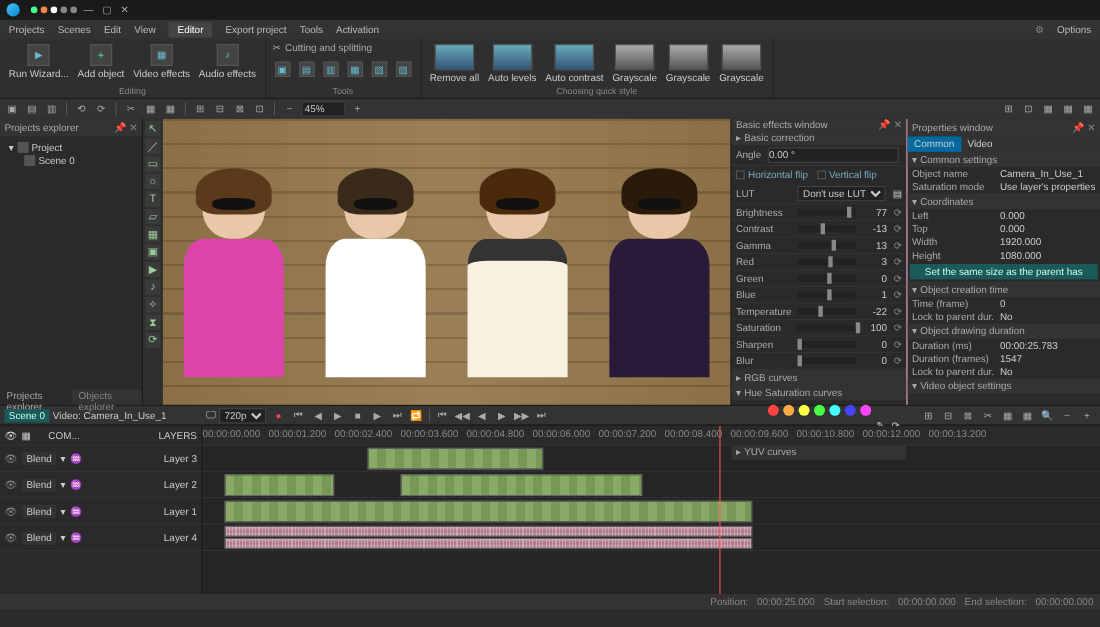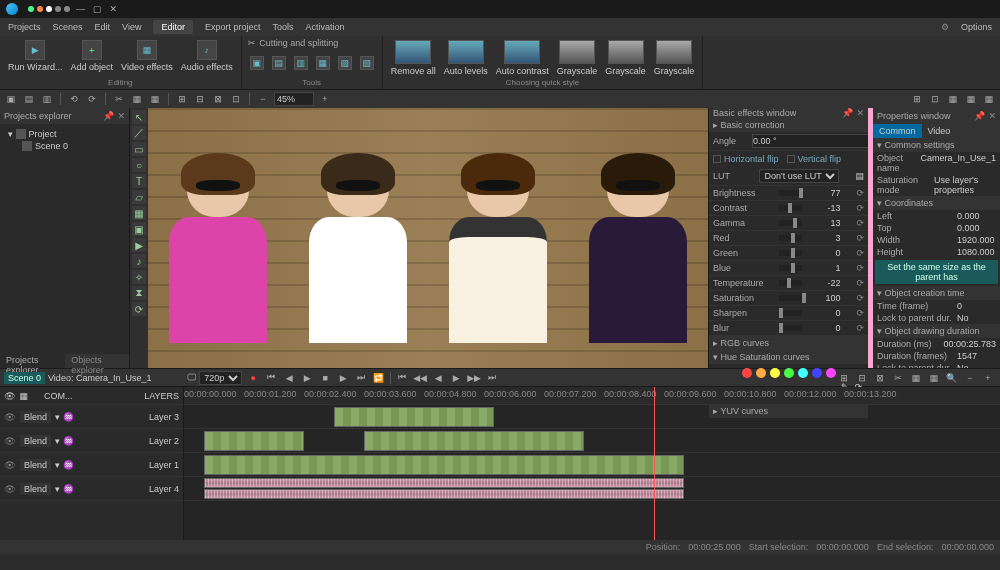--- a/index.html
+++ b/index.html
@@ -53,35 +53,35 @@
 .person.p2 .hair { background:#3a2a1a; }
 .person.p3 .hair { background:#4a2a0a; }
 .person.p4 .hair { background:#2a1a0a; }
 .person .glasses { position:absolute; top:38%; left:15%; right:15%; height:18%; background:#111; border-radius:40%; }
 .person .body { width:80%; height:60%; margin:0 auto; background:#d4a; border-radius:20% 20% 0 0; }
 .person.p2 .body { background:#fff; }
 .person.p3 .body { background:#f8f0e0; border-top:20px solid #333; }
 .person.p4 .body { background:#2a1a3a; }
 
 .fx-panel { width:160px; background:#2a2a2a; border-left:1px solid #1a1a1a; display:flex; flex-direction:column; font-size:8px; }
-.fx-row { display:flex; align-items:center; padding:2px 4px; gap:16px; border-bottom:1px solid #333; }
+.fx-row { display:flex; align-items:center; padding:2px 4px; gap:6px; border-bottom:1px solid #333; }
 .fx-row .lbl { width:50px; color:#aaa; }
 .fx-row .slider { flex:1; height:6px; background:#222; position:relative; }
 .fx-row .slider .knob { position:absolute; top:-2px; width:4px; height:10px; background:#888; }
 .fx-row .val { width:22px; text-align:right; color:#ccc; }
 .fx-section { background:#333; padding:2px 4px; display:flex; align-items:center; gap:3px; color:#aaa; }
 .color-wheel { width:120px; height:120px; margin:6px auto; border-radius:50%; background:conic-gradient(red,yellow,lime,cyan,blue,magenta,red); position:relative; }
 .color-wheel::after { content:''; position:absolute; inset:30%; background:#2a2a2a; border-radius:50%; }
 .color-dots { display:flex; gap:4px; padding:4px; justify-content:center; }
 .color-dots .d { width:10px; height:10px; border-radius:50%; }
 .flip-row { display:flex; gap:8px; padding:3px 4px; }
 .flip-chk { display:flex; align-items:center; gap:3px; color:#7ab; }
 .flip-chk .cb { width:8px; height:8px; border:1px solid #555; }
 
-.props-panel { width:132px; background:#2a2a2a; border-left:5px solid #f9a8d4; font-size:8px; overflow:hidden; }
+.props-panel { width:176px; background:#2a2a2a; border-left:1px solid #f9a8d4; font-size:8px; overflow:hidden; }
 .prop-section { background:#333; padding:2px 4px; color:#aaa; display:flex; gap:3px; }
 .prop-row { display:flex; padding:1px 4px; }
 .prop-row .k { width:80px; color:#aaa; }
 .prop-row .v { color:#ccc; }
 .prop-btn { background:#1a5a5a; text-align:center; padding:2px; margin:2px; color:#cfe; }
 
 .tabs-bottom { height:14px; background:#333; display:flex; font-size:8px; }
 .tabs-bottom .tab { padding:1px 6px; color:#888; }
 .tabs-bottom .tab.active { background:#2a2a2a; color:#aaa; }
 

